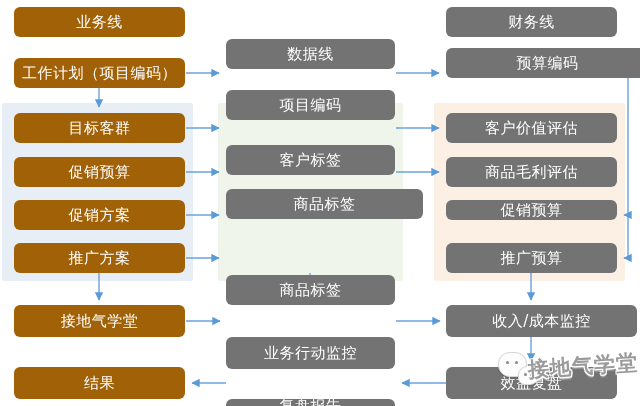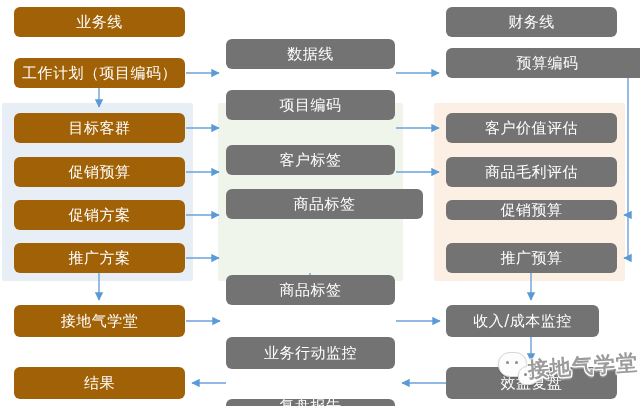--- a/index.html
+++ b/index.html
@@ -101,21 +101,21 @@
   <div class="box green" style="left:226px;top:243px;width:169px;height:30px">商品标签</div>
   <div class="box green" style="left:226px;top:305px;width:169px;height:32px">业务行动监控</div>
   <div class="box green" style="left:226px;top:367px;width:169px;height:15px">复盘报告</div>
 
   <div class="box orange" style="left:446px;top:7px;width:171px;height:30px">财务线</div>
   <div class="box orange" style="left:446px;top:48px;width:203px;height:30px">预算编码</div>
   <div class="box orange" style="left:446px;top:113px;width:171px;height:30px">客户价值评估</div>
   <div class="box orange" style="left:446px;top:157px;width:171px;height:30px">商品毛利评估</div>
   <div class="box orange" style="left:446px;top:200px;width:171px;height:20px">促销预算</div>
   <div class="box orange" style="left:446px;top:243px;width:171px;height:30px">推广预算</div>
-  <div class="box orange" style="left:446px;top:305px;width:153px;height:32px">收入/成本监控</div>
+  <div class="box orange" style="left:446px;top:305px;width:191px;height:32px">收入/成本监控</div>
   <div class="box orange" style="left:446px;top:367px;width:171px;height:32px">效益复盘</div>
 
   <div id="watermark">
     <div style="position:absolute;left:0;top:0;width:52px;height:44px;">
       <div class="bubble" id="bubble-big">
         <span class="eye l"></span>
           <span class="eye r"></span>
       </div>
       <div class="bubble" id="bubble-small">
         <span class="eye l"></span>

